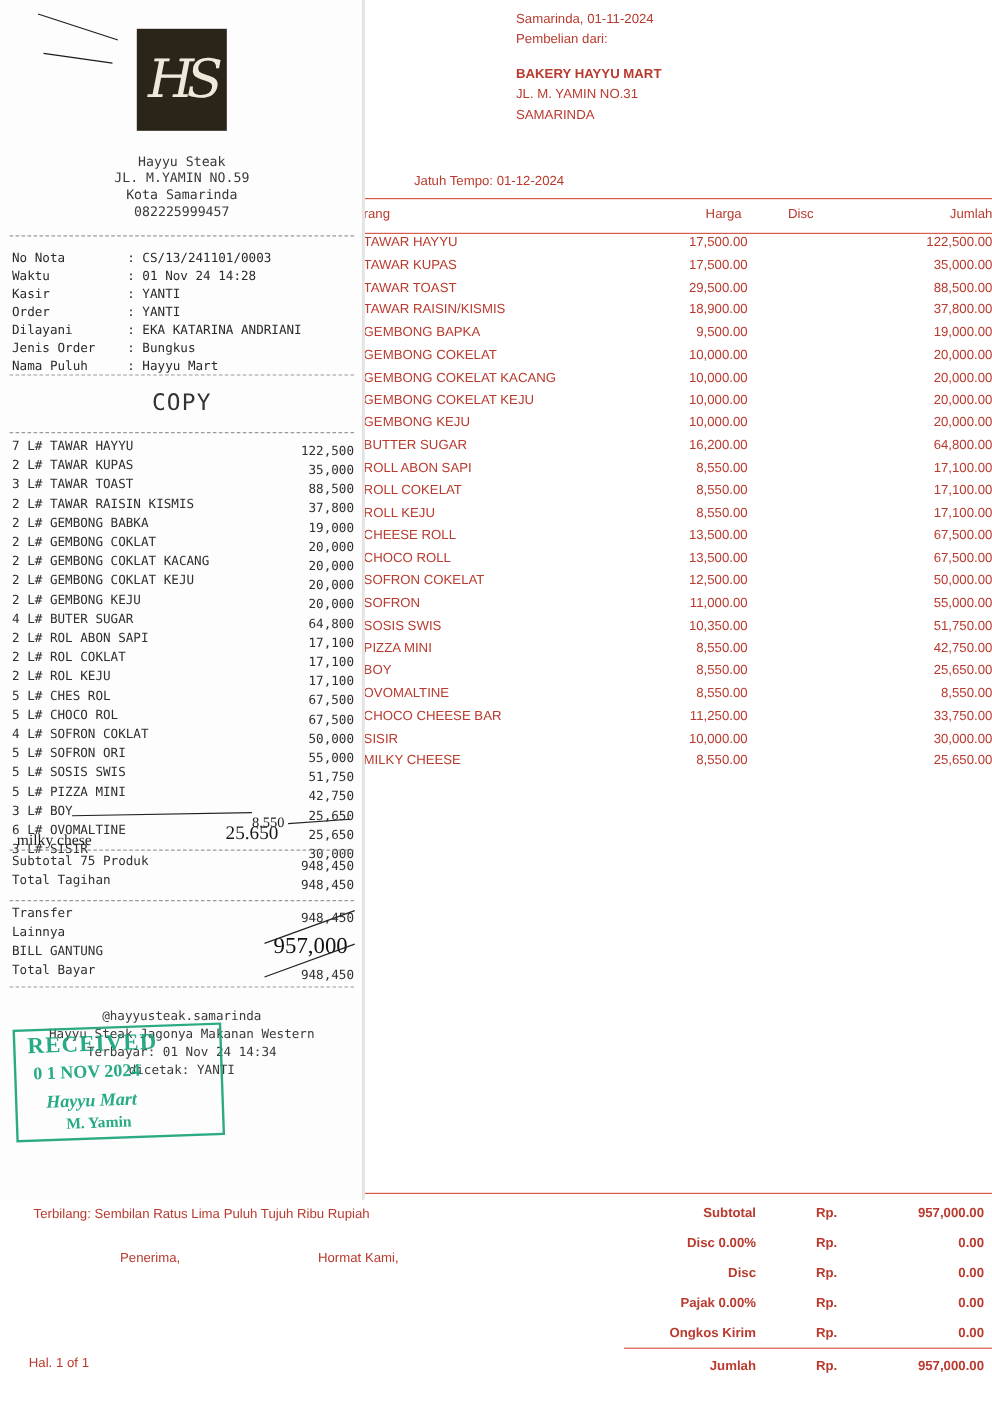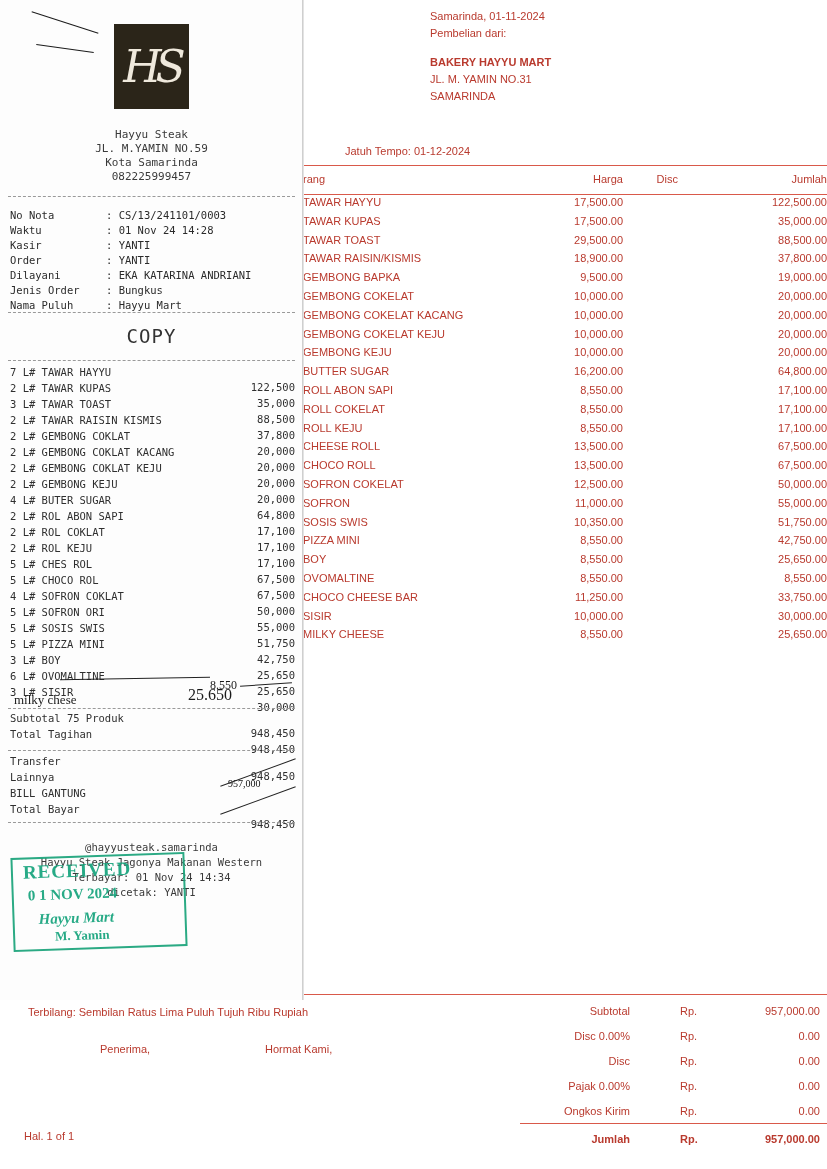--- a/index.html
+++ b/index.html
@@ -19,40 +19,40 @@
   #inv-header{position:absolute;left:430px;top:8px;width:330px;}
   #inv-header .line{font-size:11px;color:#b93a2e;line-height:17px;}
   #inv-header .bold{font-weight:bold;}
   #inv-jatuh{position:absolute;left:345px;top:145px;font-size:11px;color:#b93a2e;}
 
   #inv-rule-top{position:absolute;left:303px;top:165px;width:524px;height:1px;background:#d9594a;}
   #inv-rule-head{position:absolute;left:303px;top:194px;width:524px;height:1px;background:#d9594a;}
 
   #inv-colhead{position:absolute;left:303px;top:173px;width:524px;height:18px;font-size:11px;color:#b93a2e;}
   #inv-colhead .c-barang{position:absolute;left:0;top:0;}
-  #inv-colhead .c-harga{position:absolute;left:280px;top:0;width:40px;text-align:right;}
+  #inv-colhead .c-harga{position:absolute;left:280px;top:0;width:40px;text-align:center;}
   #inv-colhead .c-disc{position:absolute;left:340px;top:0;width:35px;text-align:right;}
   #inv-colhead .c-jumlah{position:absolute;left:450px;top:0;width:74px;text-align:right;}
 
   #inv-items{position:absolute;left:303px;top:194px;width:524px;}
   .inv-row{position:relative;height:18.8px;font-size:11px;color:#b93a2e;}
   .inv-row .nm{position:absolute;left:0;top:2px;}
   .inv-row .hg{position:absolute;left:200px;top:2px;width:120px;text-align:right;}
   .inv-row .ds{position:absolute;left:325px;top:2px;width:55px;text-align:right;}
   .inv-row .jm{position:absolute;left:400px;top:2px;width:124px;text-align:right;}
 
   
   #inv-terbilang{position:absolute;left:28px;top:1006px;font-size:11px;color:#b93a2e;}
   #inv-bottomrule{position:absolute;left:0px;top:994px;width:827px;height:1px;background:#d9594a;}
   #inv-signs{position:absolute;left:100px;top:1043px;width:400px;font-size:11px;color:#b93a2e;}
   #inv-signs .penerima{position:absolute;left:0;top:0;}
   #inv-signs .hormat{position:absolute;left:165px;top:0;}
   #inv-hal{position:absolute;left:24px;top:1130px;font-size:11px;color:#b93a2e;}
 
-  #inv-totals{position:absolute;left:520px;top:1005px;width:300px;font-size:11px;color:#b93a2e;}
+  #inv-totals{position:absolute;left:520px;top:1005px;width:300px;font-size:11px;color:#b93a2e;font-weight:bold;}
   .tot-row{position:relative;height:25px;}
   .tot-row .lbl{position:absolute;right:190px;top:0;white-space:nowrap;text-align:right;}
   .tot-row .rp{position:absolute;left:160px;top:0;}
   .tot-row .val{position:absolute;right:0;top:0;width:110px;text-align:right;}
   #inv-tot-rule{position:absolute;left:520px;top:1123px;width:307px;height:1px;background:#d9594a;}
   #inv-grand{position:absolute;left:520px;top:1133px;width:300px;font-size:11px;color:#b93a2e;font-weight:bold;}
   #inv-grand .lbl{position:absolute;right:190px;top:0;}
   #inv-grand .rp{position:absolute;left:160px;top:0;}
   #inv-grand .val{position:absolute;right:0;top:0;width:110px;text-align:right;}
 
@@ -82,21 +82,21 @@
   #dashed1{position:absolute;left:8px;top:196px;width:287px;border-top:1px dashed #9a9a9a;}
   #meta{position:absolute;left:10px;top:208px;width:290px;font-size:10.5px;line-height:15px;}
   .meta-row .k{display:inline-block;width:96px;}
   #dashed2{position:absolute;left:8px;top:312px;width:287px;border-top:1px dashed #9a9a9a;}
   #copy{position:absolute;left:0;top:325px;width:303px;text-align:center;font-size:19px;letter-spacing:1px;color:#333;}
   #dashed3{position:absolute;left:8px;top:360px;width:287px;border-top:1px dashed #9a9a9a;}
 
   #items{position:absolute;left:10px;top:366px;width:285px;}
   .r-row{position:relative;height:16px;font-size:10.5px;color:#2f2f2f;}
   .r-row .ln{position:absolute;left:0;top:0;white-space:nowrap;}
-  .r-row .amt{position:absolute;right:0;top:15px;text-align:right;}
+  .r-row .amt{position:absolute;right:0;top:4px;text-align:right;}
 
   #dashed4{position:absolute;left:8px;top:708px;width:287px;border-top:1px dashed #9a9a9a;}
   #subtot{position:absolute;left:10px;top:712px;width:285px;}
   #dashed5{position:absolute;left:8px;top:750px;width:287px;border-top:1px dashed #9a9a9a;}
   #pay{position:absolute;left:10px;top:755px;width:285px;}
   #dashed6{position:absolute;left:8px;top:822px;width:287px;border-top:1px dashed #9a9a9a;}
   #foot{position:absolute;left:0;top:840px;width:303px;text-align:center;font-size:10.5px;line-height:15px;color:#3a3a3a;}
 
   
   #stamp{
@@ -114,21 +114,21 @@
     position:absolute;left:8px;top:880px;width:110px;height:70px;
     color:#0b2a6b;font-family:"Liberation Serif",serif;font-size:40px;
     transform:rotate(-12deg);opacity:.85;
   }
 
   
   .hand{position:absolute;font-family:"Liberation Serif", serif;color:#1a1a1a;}
   #hand-ovo{left:210px;top:678px;font-size:12px;}
   #hand-milky{left:14px;top:692px;font-size:13px;}
   #hand-milkyamt{left:188px;top:686px;font-size:16px;}
-  #hand-957{left:228px;top:778px;font-size:10px;color:#111;}
+  #hand-957{left:228px;top:778px;font-size:19px;color:#111;}
   .strike{position:absolute;background:#222;height:1px;transform:rotate(-4deg);}
   .pen-line{position:absolute;background:#1b1b1b;height:1px;}
   #pen-top1{left:30px;top:22px;width:70px;transform:rotate(18deg);}
   #pen-top2{left:36px;top:48px;width:58px;transform:rotate(8deg);}
 </style>
 </head>
 <body>
 
 <div id="invoice">
 
@@ -386,20 +386,24 @@
       </div>
       <div class="r-row">
         <span class="ln">3 L# TAWAR TOAST</span>
         <span class="amt">88,500</span>
       </div>
       <div class="r-row">
         <span class="ln">2 L# TAWAR RAISIN KISMIS</span>
         <span class="amt">37,800</span>
       </div>
       <div class="r-row">
+        <span class="ln">2 L# GEMBONG BABKA</span>
+        <span class="amt">19,000</span>
+      </div>
+      <div class="r-row">
         <span class="ln">2 L# GEMBONG COKLAT</span>
         <span class="amt">20,000</span>
       </div>
       <div class="r-row">
         <span class="ln">2 L# GEMBONG COKLAT KACANG</span>
         <span class="amt">20,000</span>
       </div>
       <div class="r-row">
         <span class="ln">2 L# GEMBONG COKLAT KEJU</span>
         <span class="amt">20,000</span>

